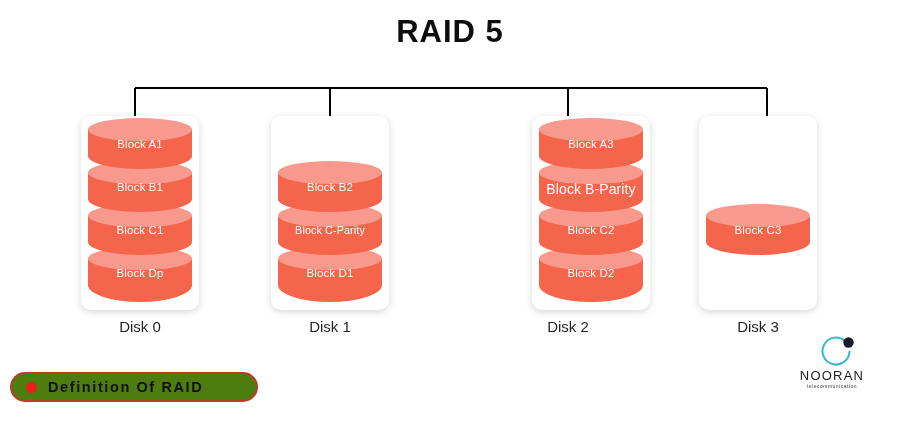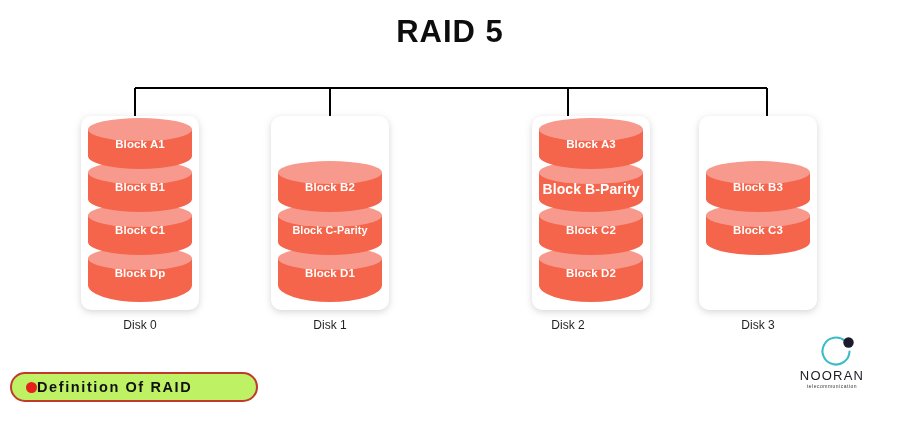--- a/index.html
+++ b/index.html
@@ -89,21 +89,21 @@
     border-radius: 52px / 11.5px;
     background: #F79A8D;
   }
   .platter .label {
     position: absolute;
     left: 0;
     top: 20px;
     width: 104px;
     text-align: center;
     font-size: 11.5px;
-    font-weight: bold;
+    font-weight: normal;
     color: #ffffff;
     letter-spacing: 0.1px;
     white-space: nowrap;
     font-family: "Liberation Sans", sans-serif;
     z-index: 4;
   }
   .platter.p0 { top: 2px;  z-index: 4; }
   .platter.p1 { top: 45px; z-index: 3; }
   .platter.p2 { top: 88px; z-index: 2; }
   .platter.p3 { top: 131px; z-index: 1; }
@@ -112,37 +112,38 @@
     height: 44px;
     border-radius: 0 0 52px 52px / 0 0 17px 17px;
   }
 
   .disk-caption {
     position: absolute;
     top: 202px;
     left: 0;
     width: 118px;
     text-align: center;
-    font-size: 12px;
+    font-size: 15px;
     color: #231f20;
     font-family: "Liberation Sans", sans-serif;
   }
 
   
   #footer-badge {
     position: absolute;
     left: 10px;
     top: 372px;
     height: 30px;
     padding: 0 20px 0 14px;
     border: 2px solid #8b5cf6;
     border-radius: 16px;
     display: flex;
     align-items: center;
-    background: #bef264;
+    gap: 11px;
+    background: #4d7c0f;
     box-sizing: border-box;
     width: 248px;
   }
   #footer-badge .dot {
     width: 11px;
     height: 11px;
     border-radius: 50%;
     background: #E8201C;
     flex: 0 0 auto;
   }
@@ -267,25 +268,20 @@
         <div class="platter p3">
           <div class="body" style="background: rgb(244, 101, 76);"></div>
           <div class="top" style="background: rgb(247, 154, 141);"></div>
           <div class="label" style="color: rgb(255, 255, 255);">Block D2</div>
         </div>
       </div>
       <div class="disk-caption">Disk 2</div>
     </div>
     <div class="disk-stack" style="left: 699px;">
       <div class="disk-shadowbox">
-        <div class="platter p1">
-          <div class="body" style="background: rgb(244, 101, 76);"></div>
-          <div class="top" style="background: rgb(247, 154, 141);"></div>
-          <div class="label" style="color: rgb(255, 255, 255);">Block B3</div>
-        </div>
         <div class="platter p2">
           <div class="body" style="background: rgb(244, 101, 76);"></div>
           <div class="top" style="background: rgb(247, 154, 141);"></div>
           <div class="label" style="color: rgb(255, 255, 255);">Block C3</div>
         </div>
       </div>
       <div class="disk-caption">Disk 3</div>
     </div>
   </div>
 

